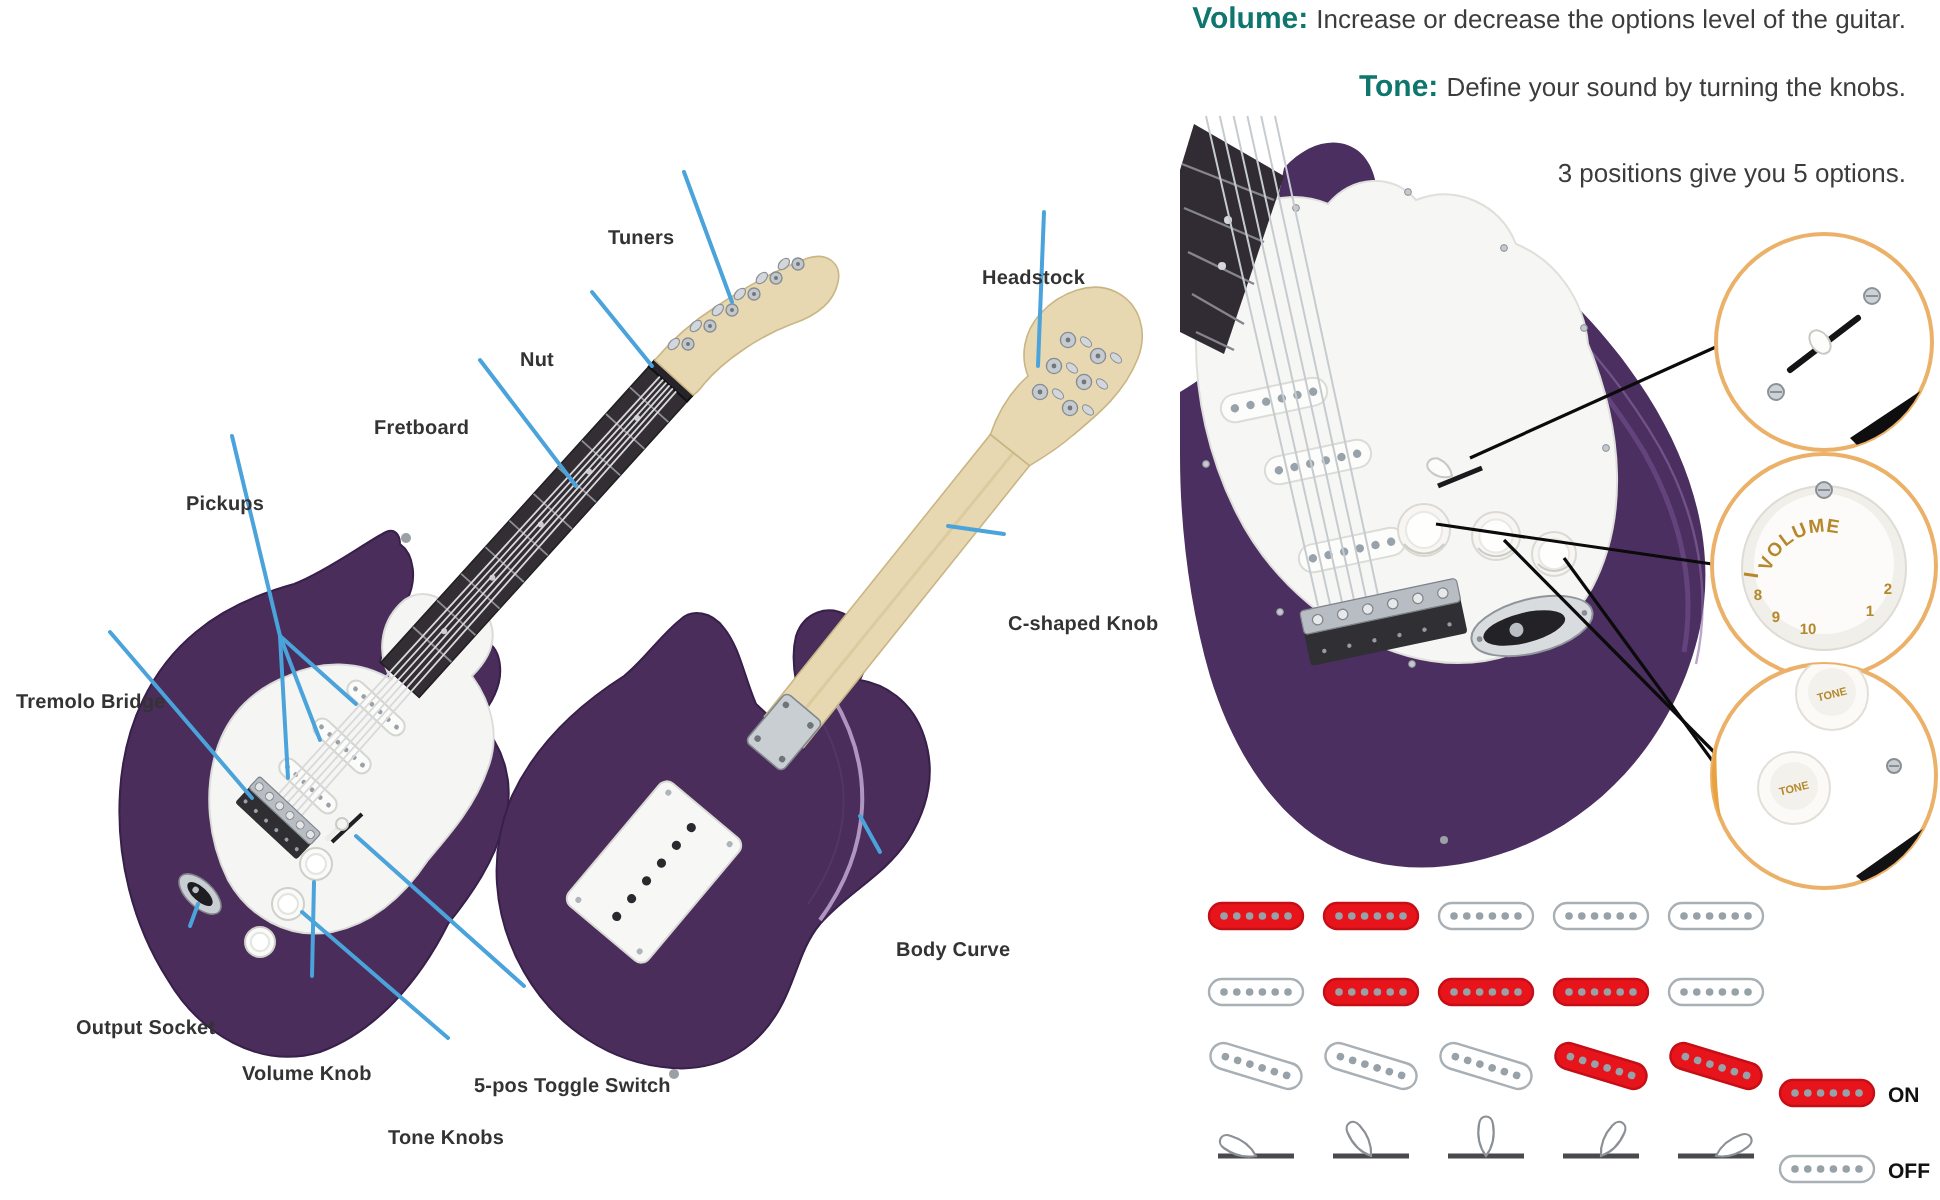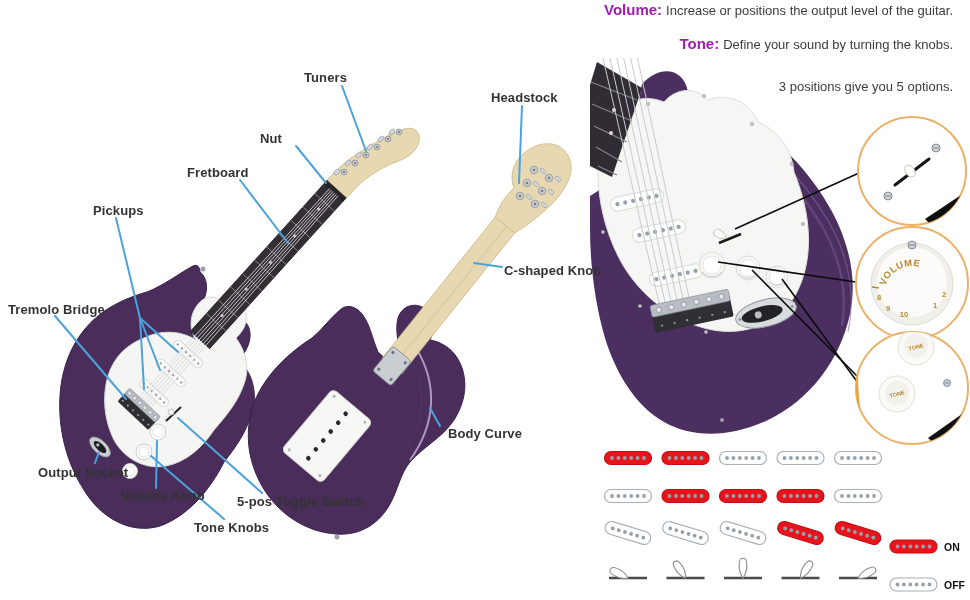--- a/index.html
+++ b/index.html
@@ -1,22 +1,22 @@
 <!DOCTYPE html>
 <html><head>
 <meta charset="utf-8">
 <style>
   html,body{margin:0;padding:0;background:#ffffff;}
   .stage{position:relative;width:970px;height:600px;background:#fff;overflow:hidden;
          font-family:"Liberation Sans",sans-serif;}
   .stage svg{position:absolute;left:0;top:0;}
-  .part-label{position:absolute;font-size:13px;font-weight:bold;color:#333;
-              white-space:nowrap;letter-spacing:.1px;pointer-events:none;}
+  .part-label{position:absolute;font-size:10px;font-weight:bold;color:#333;
+              white-space:nowrap;letter-spacing:.1px;pointer-events:none;margin-top:44px;}
   .info-line{position:absolute;right:17px;white-space:nowrap;font-size:13px;color:#3C3C3C;}
-  .info-line .term{font-weight:bold;font-size:15px;color:#a21caf;margin-right:4px;}
+  .info-line .term{font-weight:bold;font-size:15px;color:#0f766e;margin-right:4px;}
 </style>
 </head>
 <body>
 
 <div class="stage">
 
 <svg width="970" height="600" viewBox="0 0 970 600">
   <defs>
     <clipPath id="c1">
           <circle cx="912" cy="171" r="54"></circle>
@@ -624,21 +624,21 @@
 <div class="part-label" style="left:8px;top:302px">Tremolo Bridge</div>
 <div class="part-label" style="left:38px;top:465px">Output Socket</div>
 <div class="part-label" style="left:121px;top:488px">Volume Knob</div>
 <div class="part-label" style="left:194px;top:520px">Tone Knobs</div>
 <div class="part-label" style="left:237px;top:494px">5-pos Toggle Switch</div>
 <div class="part-label" style="left:491px;top:90px">Headstock</div>
 <div class="part-label" style="left:504px;top:263px">C-shaped Knob</div>
 <div class="part-label" style="left:448px;top:426px">Body Curve</div>
 
 <div class="info-line" style="top:1px">
-  <span class="term">Volume:</span><span>Increase or positions the output level of the guitar.</span>
+  <span class="term">Volume:</span><span>Increase or decrease the options level of the guitar.</span>
 </div>
 <div class="info-line" style="top:35px">
   <span class="term">Tone:</span><span>Define your sound by turning the knobs.</span>
 </div>
 <div class="info-line" style="top:79px">
   <span>3 positions give you 5 options.</span>
 </div>
 
 </div>
 

